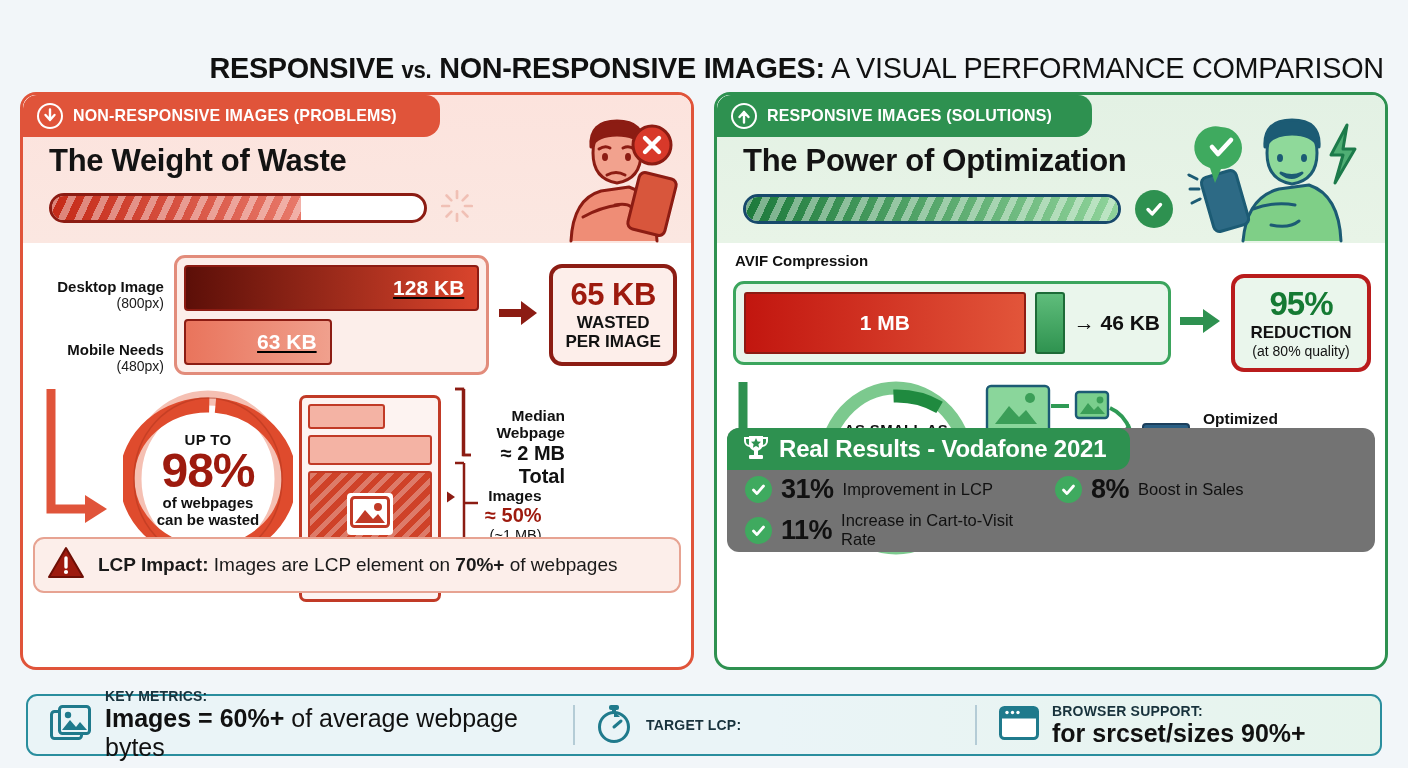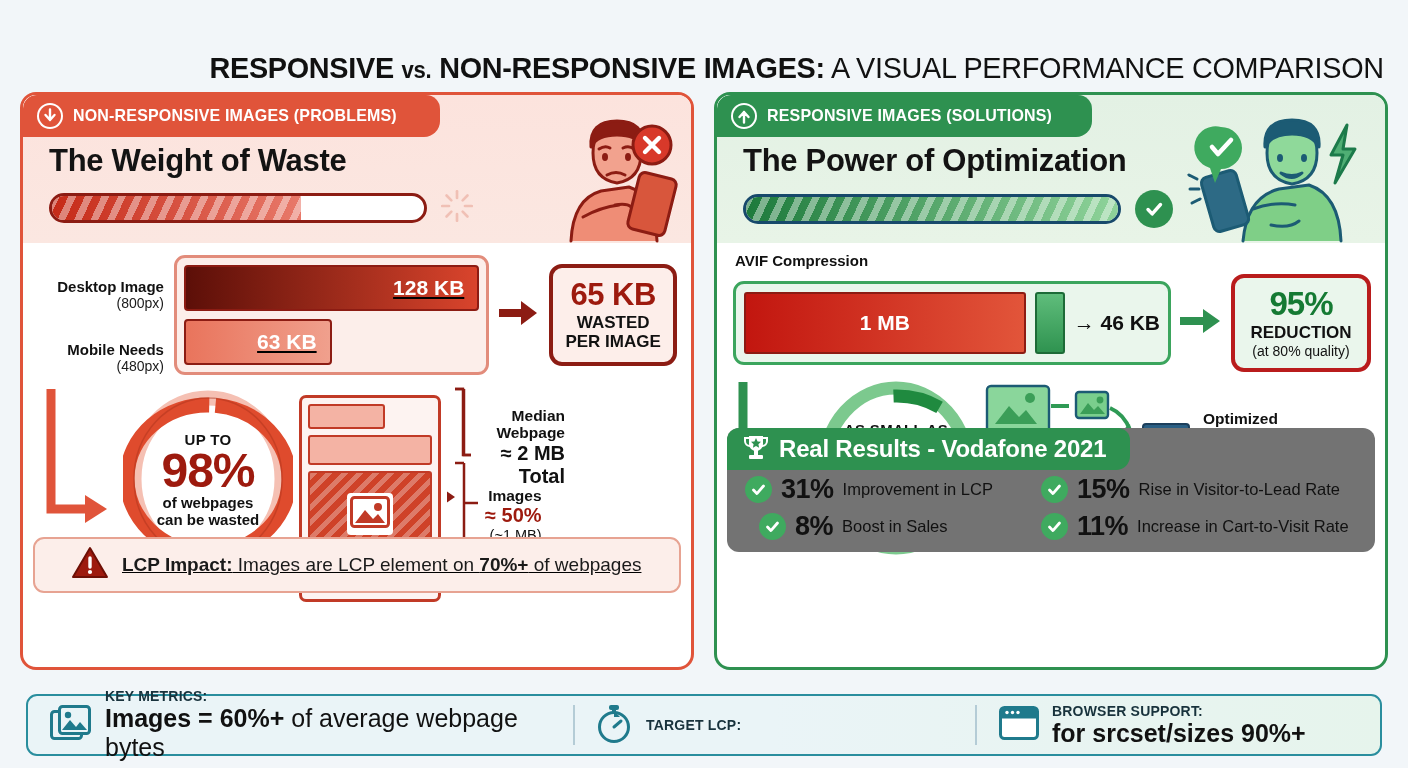--- a/index.html
+++ b/index.html
@@ -188,21 +188,21 @@
   .note-big { font-size: 20px; font-weight: bold; color: #111;
     font-family: "Liberation Sans Narrow","Liberation Sans",sans-serif; }
   .note-big-red { color: #9d1a0e; }
   .note-sm { font-size: 14.5px; color: #111;
     font-family: "Liberation Sans Narrow","Liberation Sans",sans-serif; }
 
   
   .lcp-strip {
     position: absolute; left: 10px; right: 10px; bottom: 9px;
     height: 56px; border: 2px solid #e7a392; border-radius: 11px;
-    background: #fceeea; display: flex; align-items: center; gap: 13px; padding-left: 36px; text-decoration: underline;
+    background: #fceeea; display: flex; align-items: center; gap: 13px; padding-left: 12px;
   }
   .lcp-txt { font-size: 19px; color: #1a1a1a;
     font-family: "Liberation Sans Narrow","Liberation Sans",sans-serif; }
   .lcp-txt b { font-weight: bold; }
 
   
   .avif-label { font-size: 15px; font-weight: bold; color: #111; padding: 9px 0 5px 18px;
     font-family: "Liberation Sans Narrow","Liberation Sans",sans-serif; }
   .avif-row { display: flex; align-items: center; padding: 0 14px 0 16px; gap: 9px; }
   .avif-box {
@@ -660,29 +660,20 @@
         <div class="res-grid">
           <div class="res-item">
             <span class="chk">
               <svg width="17" height="17" viewBox="0 0 17 17">
                   <path d="M3.5 9 l3.4 3.6 6.6 -7.6" stroke="#fff" stroke-width="2.8" fill="none" stroke-linecap="round" stroke-linejoin="round"></path>
                 </svg>
             </span>
             <span class="res-pct">31%</span>
             <span class="res-lbl">Improvement in LCP</span>
           </div>
-          <div class="res-item">
-            <span class="chk">
-              <svg width="17" height="17" viewBox="0 0 17 17">
-                  <path d="M3.5 9 l3.4 3.6 6.6 -7.6" stroke="#fff" stroke-width="2.8" fill="none" stroke-linecap="round" stroke-linejoin="round"></path>
-                </svg>
-            </span>
-            <span class="res-pct">15%</span>
-            <span class="res-lbl">Rise in Visitor-to-Lead Rate</span>
-          </div>
           <div class="res-item" style="padding-left:14px">
             <span class="chk">
               <svg width="17" height="17" viewBox="0 0 17 17">
                   <path d="M3.5 9 l3.4 3.6 6.6 -7.6" stroke="#fff" stroke-width="2.8" fill="none" stroke-linecap="round" stroke-linejoin="round"></path>
                 </svg>
             </span>
             <span class="res-pct">8%</span>
             <span class="res-lbl">Boost in Sales</span>
           </div>
           <div class="res-item">

